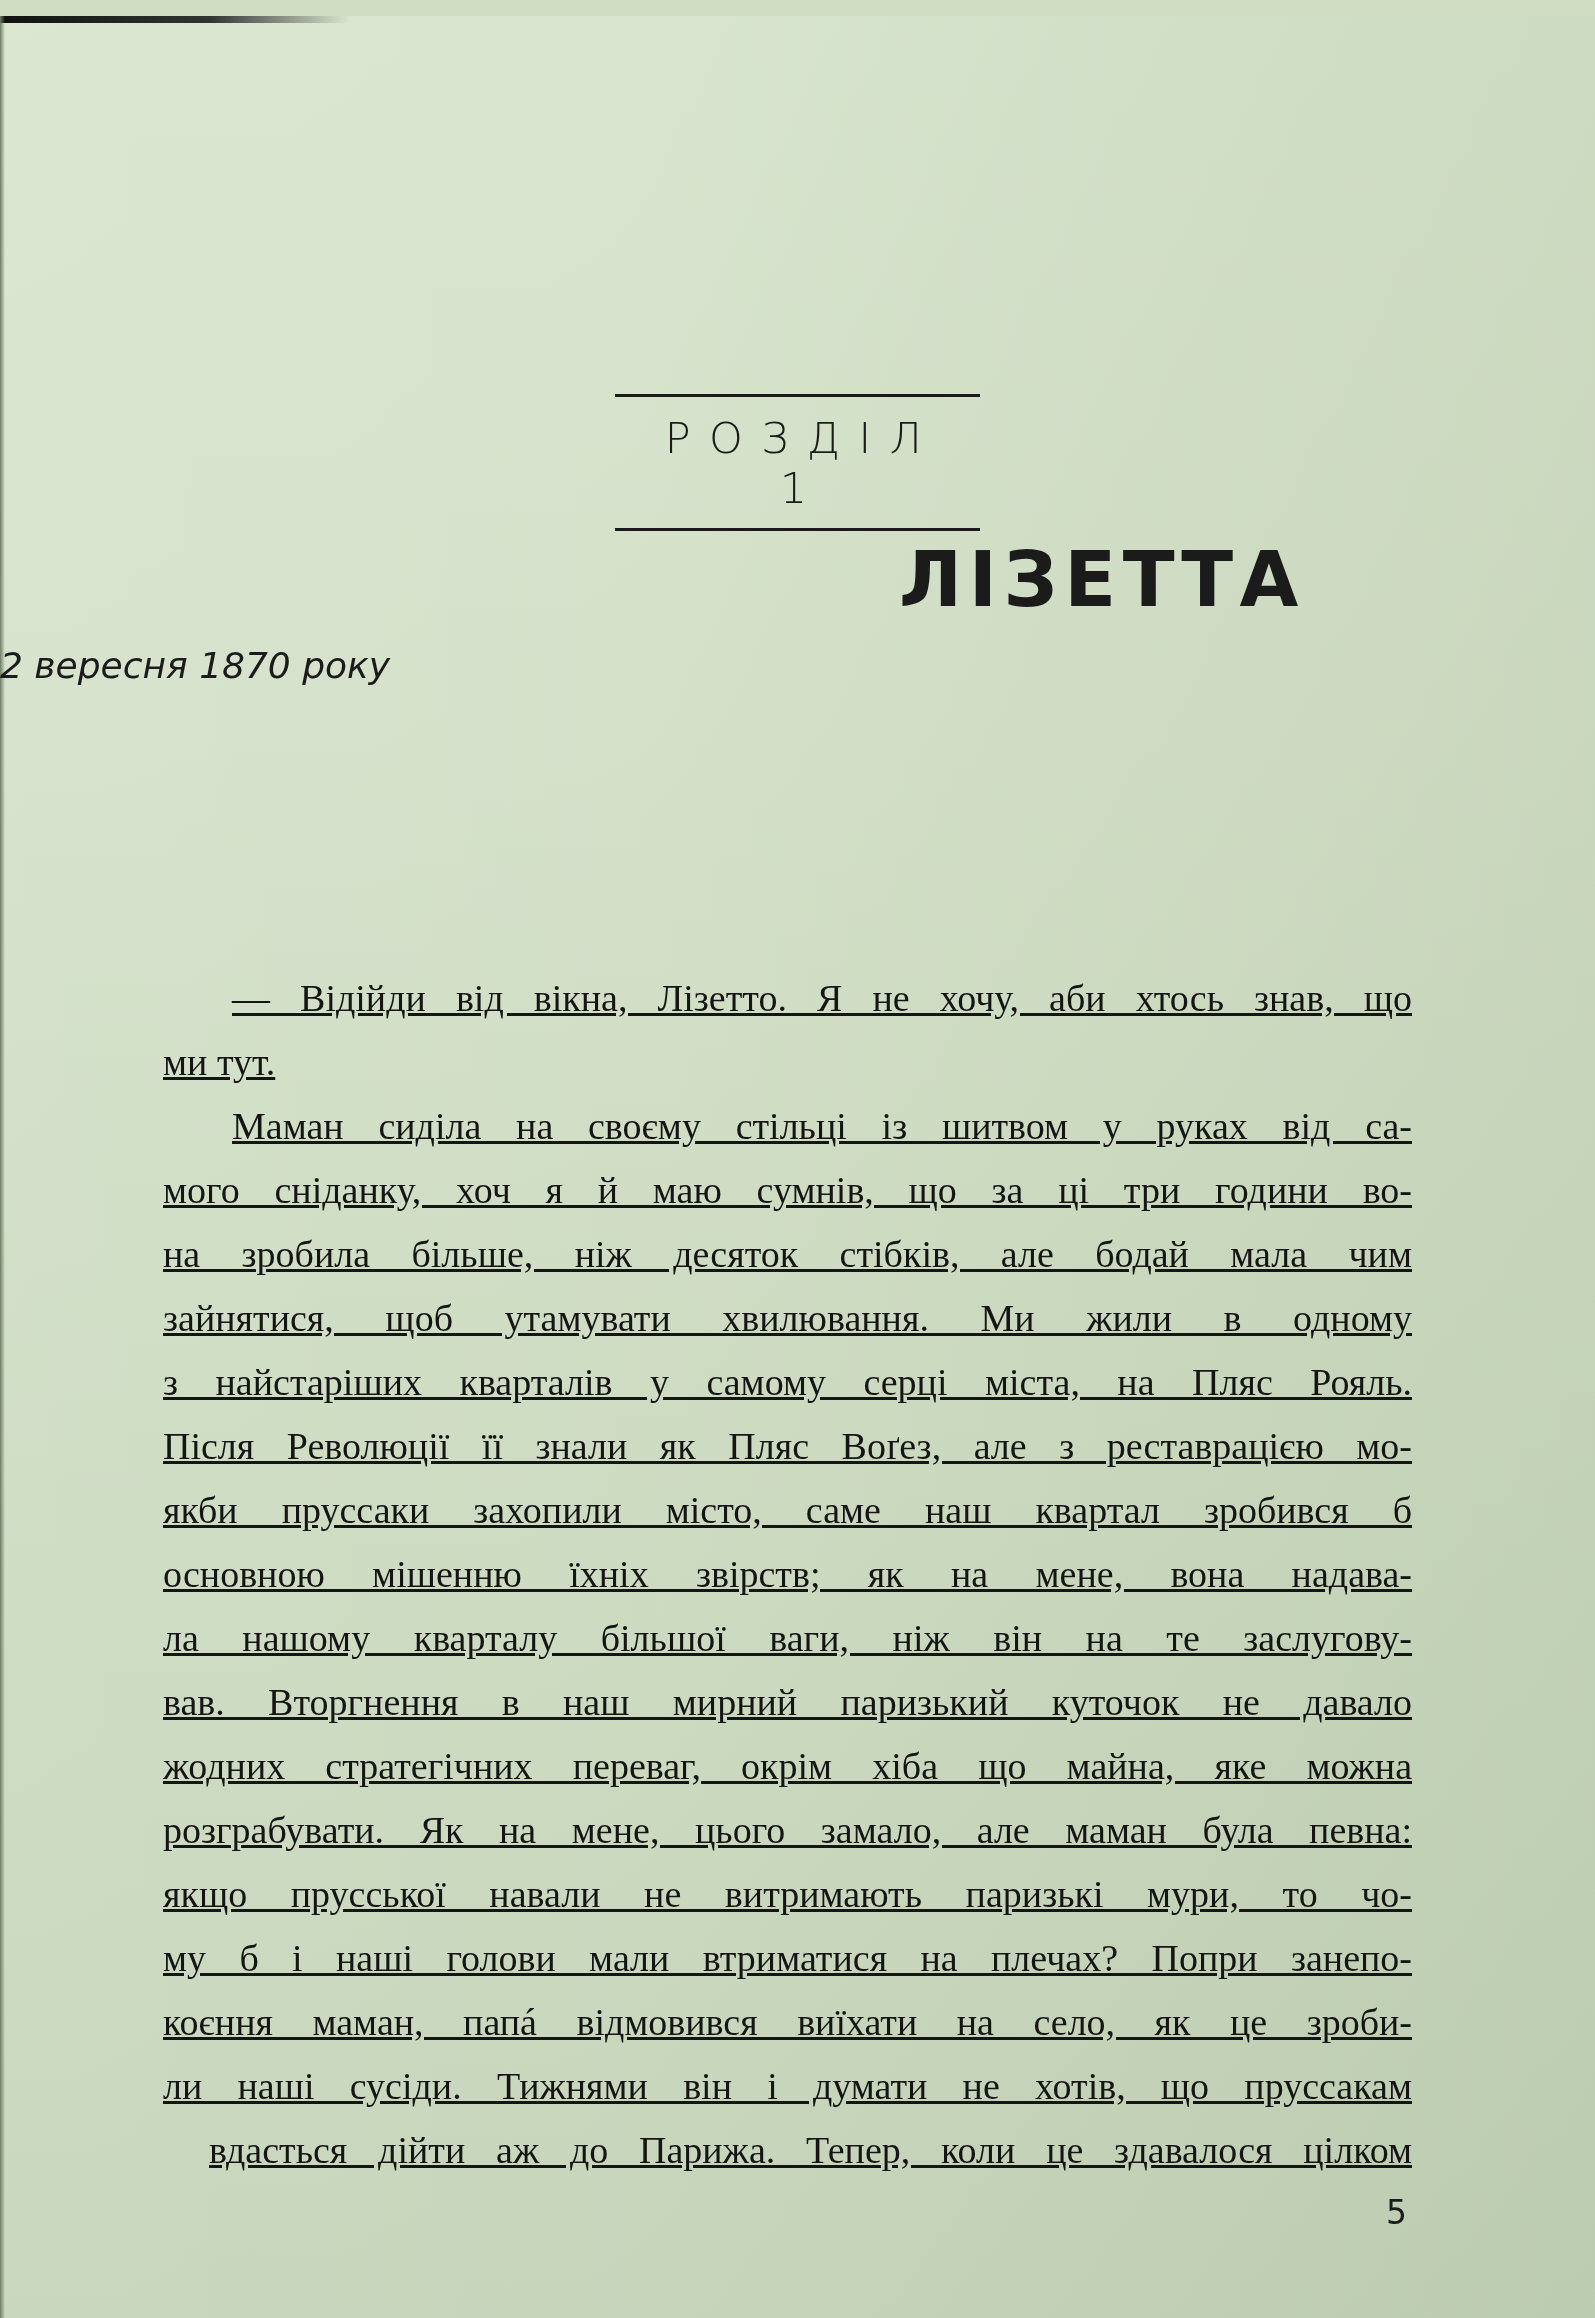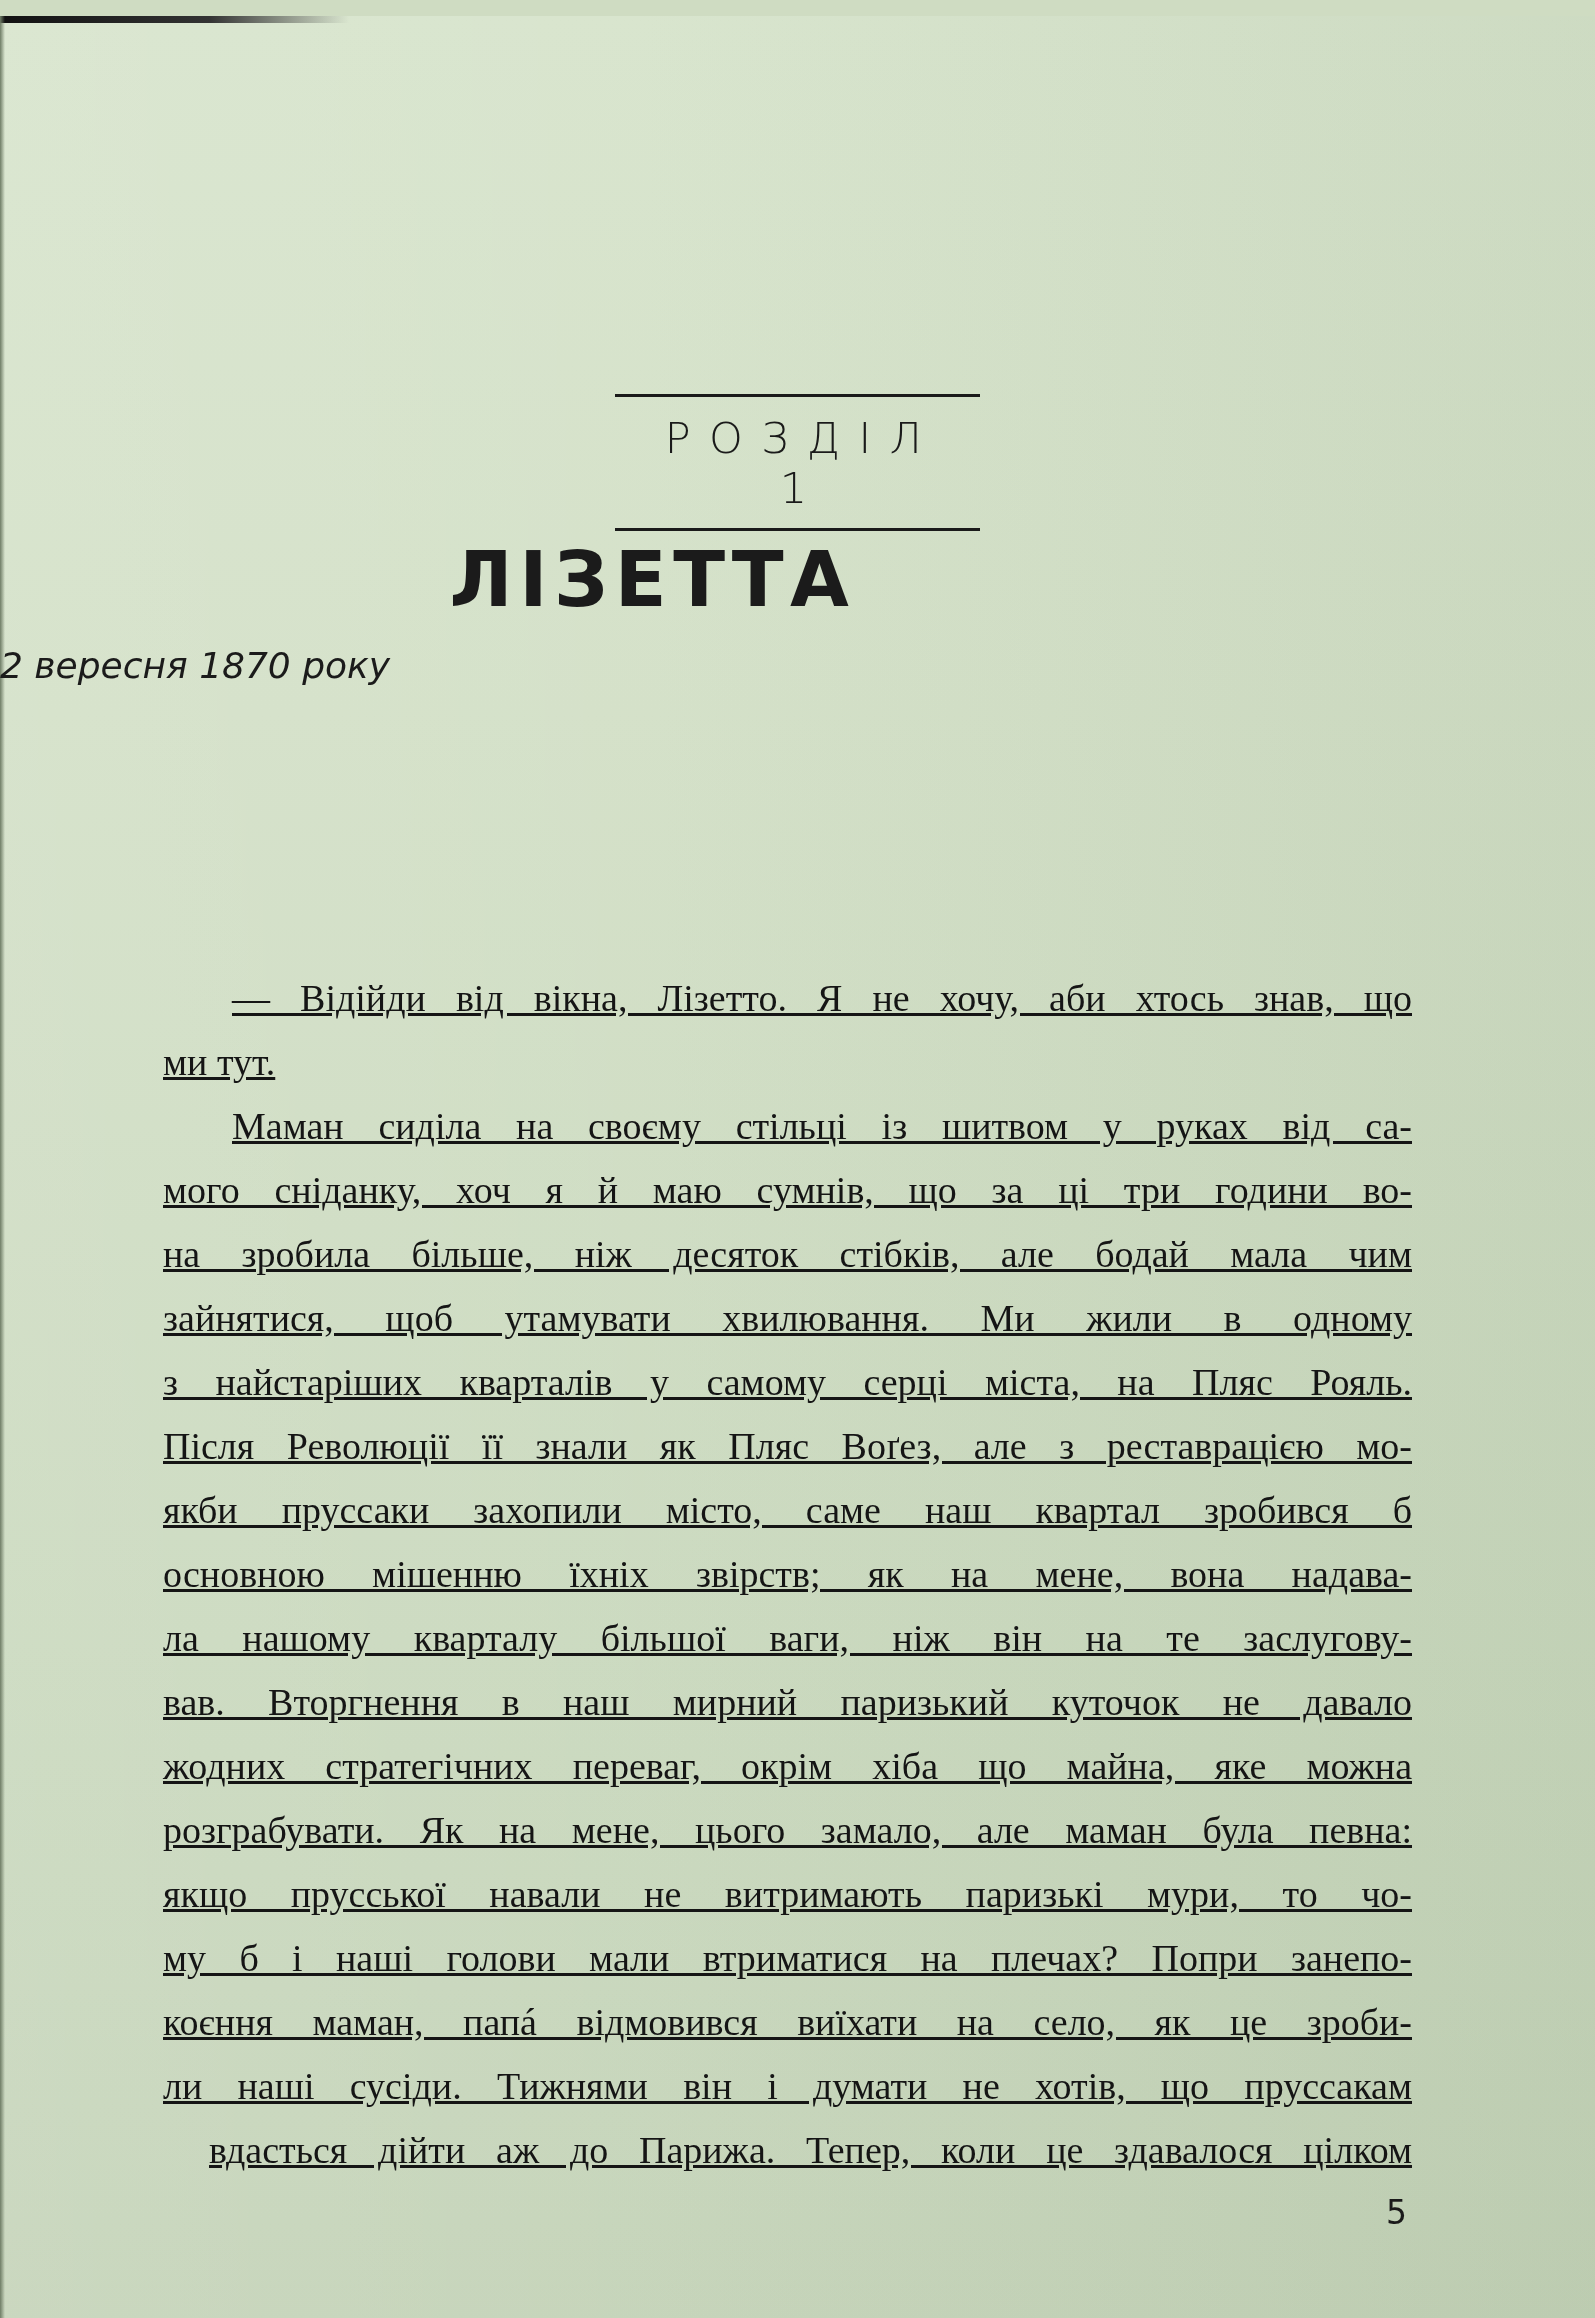--- a/index.html
+++ b/index.html
@@ -69,21 +69,21 @@
       font-size: 43px;
       letter-spacing: 18.3px;
       color: #1a1a1a;
       line-height: 50px;
       display: block;
     }
     .chapter-title {
       position: absolute;
       left: 0; top: 522px;
       width: 1305px;
-      text-align: center;
+      text-align: right;
       font-family: "DejaVu Sans", sans-serif;
       font-weight: bold;
       font-size: 76px;
       letter-spacing: 6.6px;
       color: #1b1b1b;
       line-height: 83px;
     }
     .chapter-date {
       position: absolute;
       left: 0; top: 625px;

